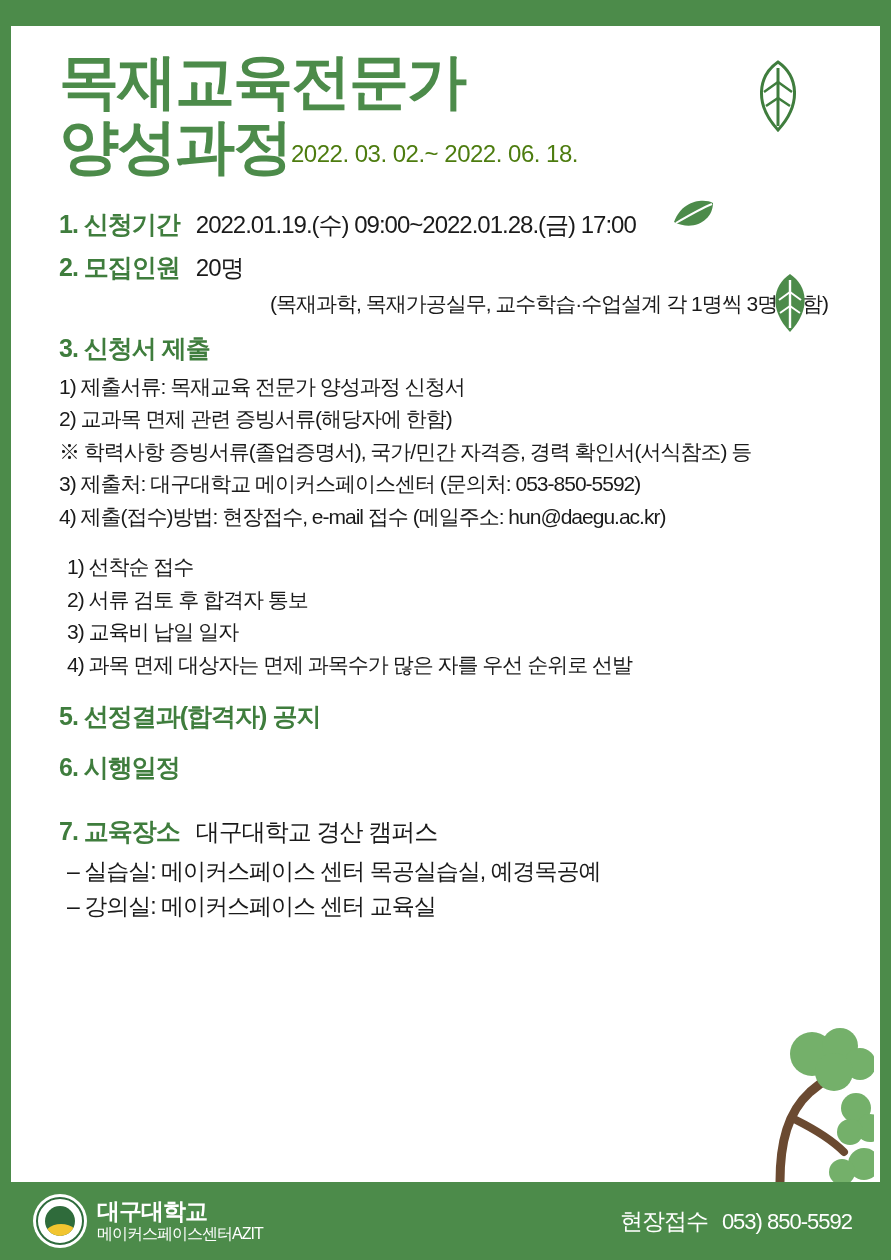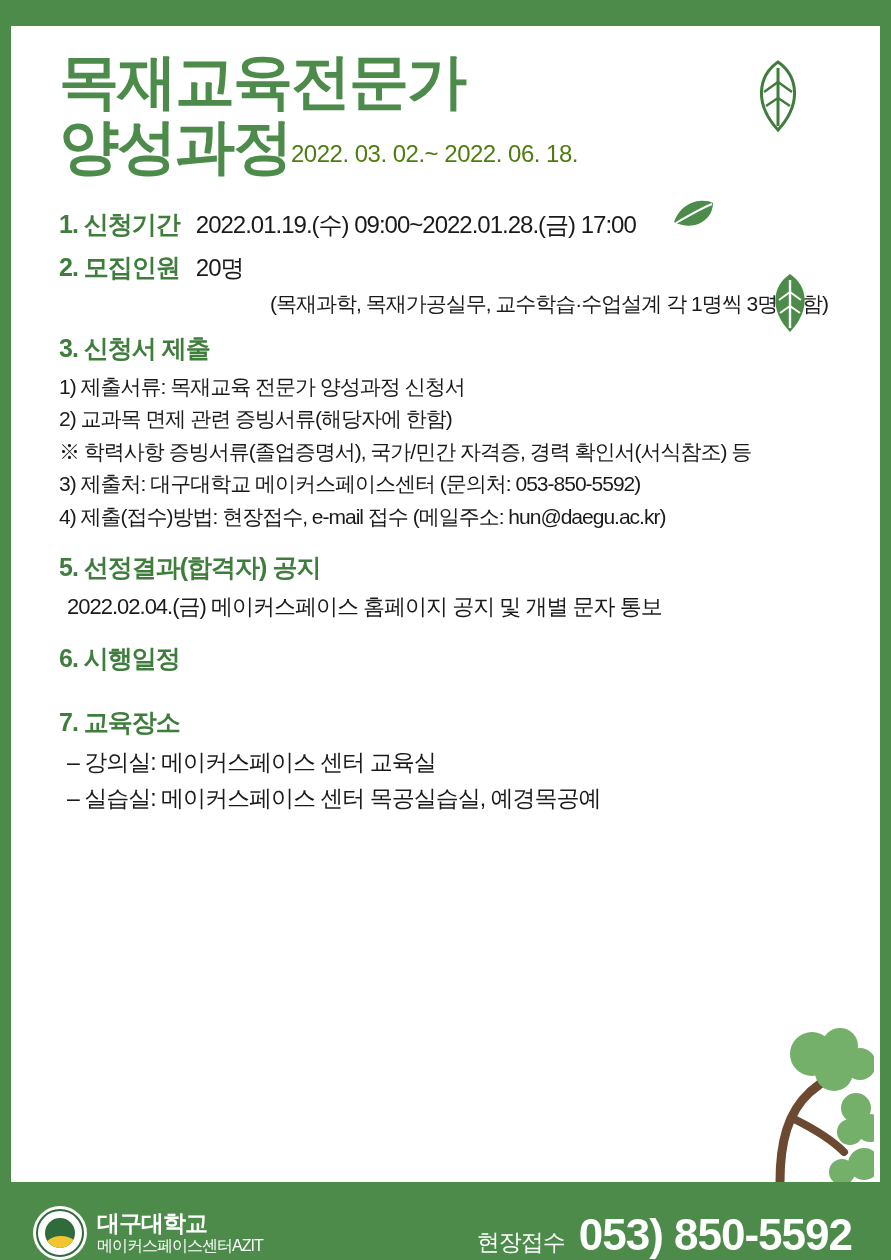--- a/index.html
+++ b/index.html
@@ -28,21 +28,21 @@
     top: 0; left: 0; right: 0;
     height: 26px;
     background: #4c8b4a;
   }
   .bottom-bar {
     position: absolute;
     bottom: 0; left: 0; right: 0;
     height: 78px;
     background: #4c8b4a;
     display: flex;
-    align-items: flex-end;
+    align-items: center;
     justify-content: space-between;
     padding: 0 28px 0 22px;
     box-sizing: border-box;
   }
   .content {
     position: absolute;
     top: 26px;
     left: 0;
     right: 0;
     bottom: 78px;
@@ -201,22 +201,22 @@
     display: flex;
     align-items: baseline;
     gap: 14px;
     color: #ffffff;
   }
   .tel-label {
     font-size: 23px;
     letter-spacing: -1px;
   }
   .tel-number {
-    font-size: 44px;
-    font-weight: bold;
+    font-size: 22px;
+    font-weight: normal;
     letter-spacing: -1px;
   }
 
   
   .tree {
     position: absolute;
     right: 6px;
     bottom: 78px;
     width: 190px;
     height: 190px;
@@ -283,42 +283,46 @@
         <div class="sec-body">
           <div class="line">1) 제출서류: 목재교육 전문가 양성과정 신청서</div>
           <div class="line">2) 교과목 면제 관련 증빙서류(해당자에 한함)</div>
           <div class="line">※ 학력사항 증빙서류(졸업증명서), 국가/민간 자격증, 경력 확인서(서식참조) 등</div>
           <div class="line">3) 제출처: 대구대학교 메이커스페이스센터 (문의처: 053-850-5592)</div>
           <div class="line">4) 제출(접수)방법: 현장접수, e-mail 접수 (메일주소: hun@daegu.ac.kr)</div>
         </div>
       </div>
 
       <div class="sec s4">
+        <div class="sec-body">
+          <div class="line indent">1) 선착순 접수</div>
+          <div class="line indent">2) 서류 검토 후 합격자 통보</div>
+          <div class="line indent">3) 교육비 납일 일자</div>
+          <div class="line indent">4) 과목 면제 대상자는 면제 과목수가 많은 자를 우선 순위로 선발</div>
+        </div>
       </div>
 
       <div class="sec s5">
         <div class="sec-title-only">5. 선정결과(합격자) 공지</div>
-        <div class="sec-body">
-          <div class="line indent" style="font-size:22px;">2022.02.04.(금) 메이커스페이스 홈페이지 공지 및 개별 문자 통보</div>
-        </div>
       </div>
 
       <div class="sec s6">
         <div class="sec-head">
           <span class="sec-num">6. 시행일정</span>
         </div>
       </div>
 
       <div class="sec s7">
         <div class="sec-head">
           <span class="sec-num">7. 교육장소</span>
+          <span class="sec-val">대구대학교 경산 캠퍼스</span>
         </div>
         <div class="sec-body">
+          <div class="line indent" style="font-size:23px;">– 실습실: 메이커스페이스 센터 목공실습실, 예경목공예</div>
           <div class="line indent" style="font-size:23px;">– 강의실: 메이커스페이스 센터 교육실</div>
-          <div class="line indent" style="font-size:23px;">– 실습실: 메이커스페이스 센터 목공실습실, 예경목공예</div>
         </div>
       </div>
 
     </div>
   </div>
 
   <div class="tree">
     <svg width="190" height="190" viewBox="0 0 190 190">
       <path d="M96 190 C96 150 104 120 126 100 C140 88 152 80 166 74" stroke="#6b4a31" stroke-width="9" fill="none" stroke-linecap="round"></path>
       <path d="M112 128 C128 136 146 146 160 160" stroke="#6b4a31" stroke-width="8" fill="none" stroke-linecap="round"></path>

